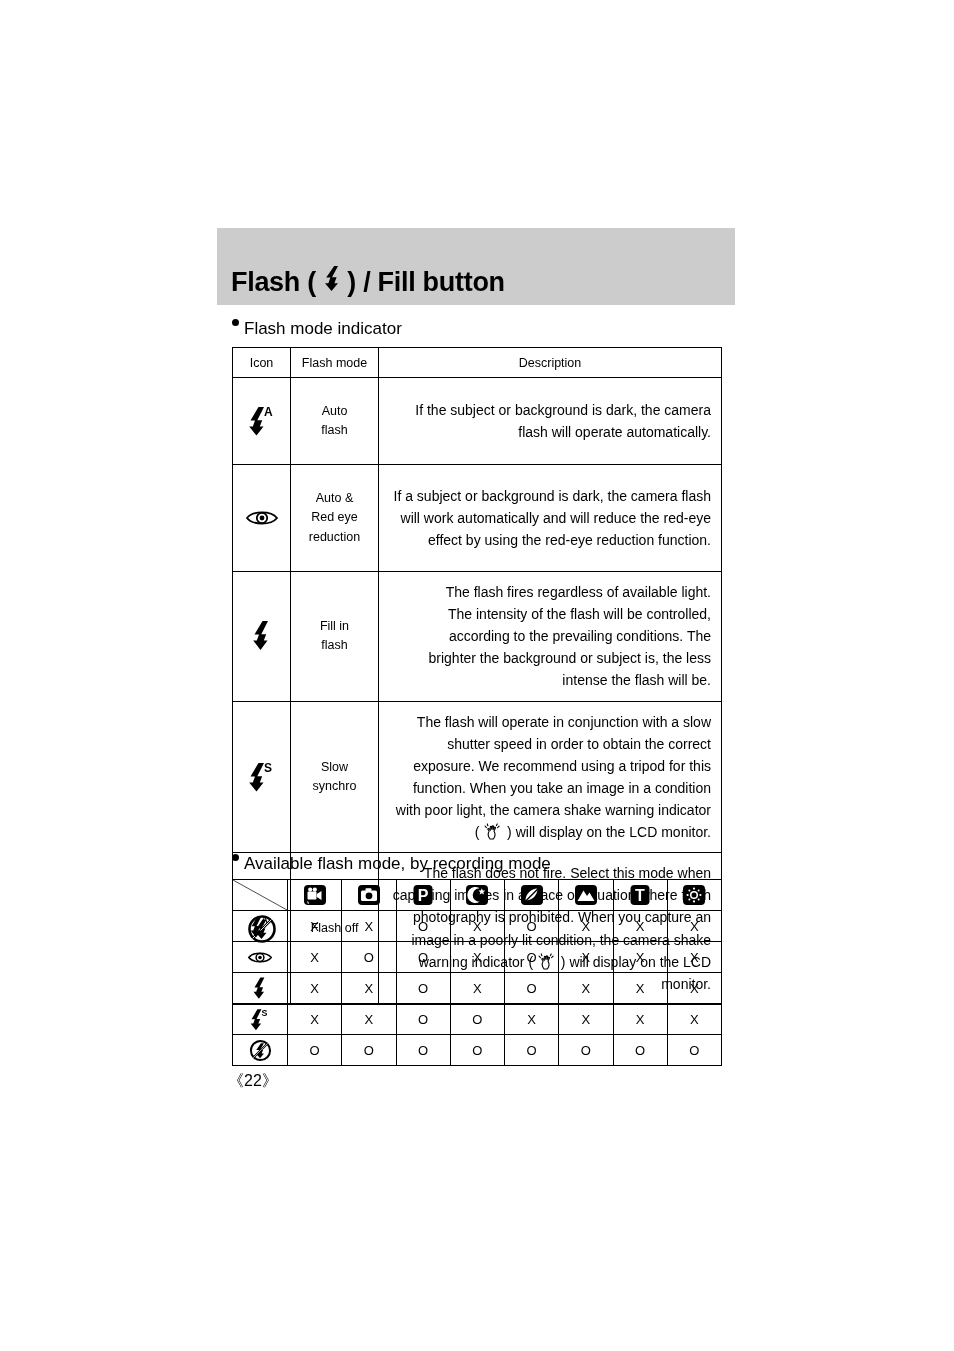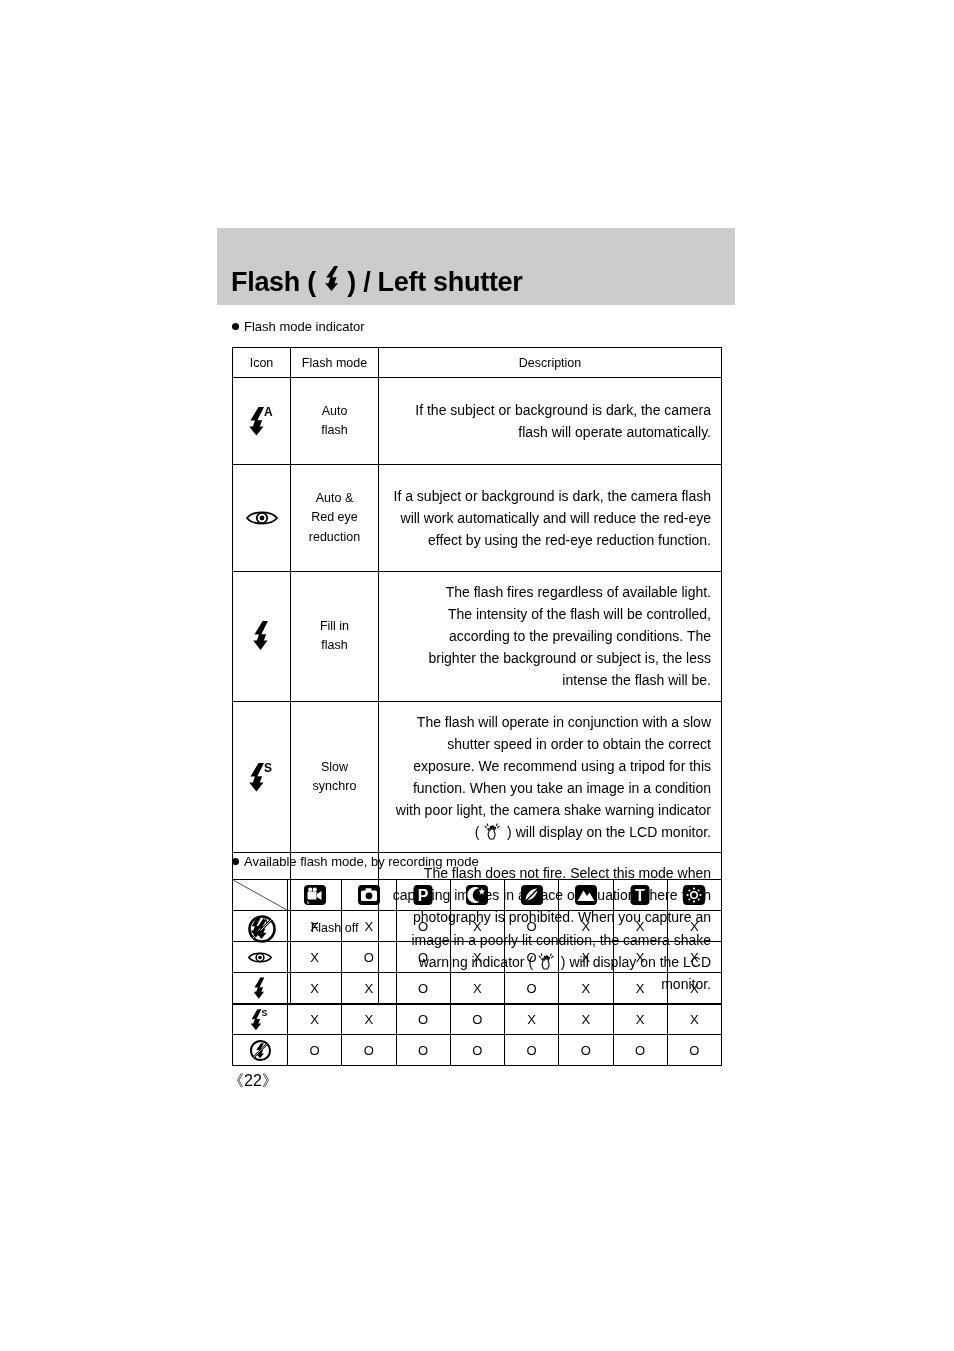--- a/index.html
+++ b/index.html
@@ -35,23 +35,22 @@
     display: flex;
     align-items: baseline;
     white-space: pre;
     line-height: 1;
     margin-top: 34px;
   }
 
   
   .bullet-line {
     position: absolute;
-    font-size: 13px;
+    font-size: 17px;
     display: flex;
-    align-items: center;
     white-space: nowrap;
   }
   .bullet-dot {
     width: 7px;
     height: 7px;
     border-radius: 50%;
     background: #000;
     display: inline-block;
     margin-right: 5px;
     flex: none;
@@ -157,21 +156,21 @@
   .inline-ic { display: inline-block; vertical-align: -3px; line-height: 0; }
   .inline-ic svg { display: block; }
 </style>
 </head>
 <body>
 
 <div class="title-band">
   <div class="title-text">
     <span>Flash ( </span><span class="inline-ic"><svg width="17" height="26" viewBox="0 0 17 26">
           <path d="M11.2 1 L3.2 12.6 L7.4 12.6 L5.4 18.2 L2.0 18.2 L8.5 26 L15.0 18.2 L11.4 18.2 L13.6 12.3 L9.0 12.3 L15.0 1 Z" fill="#000"></path>
-        </svg></span><span> ) / Left shutter</span>
+        </svg></span><span> ) / Fill button</span>
   </div>
 </div>
 
 <div class="bullet-line" id="bullet-1">
   <span class="bullet-dot"></span>
   <span>Flash mode indicator</span>
 </div>
 
 <table id="mode-table">
   <colgroup>

